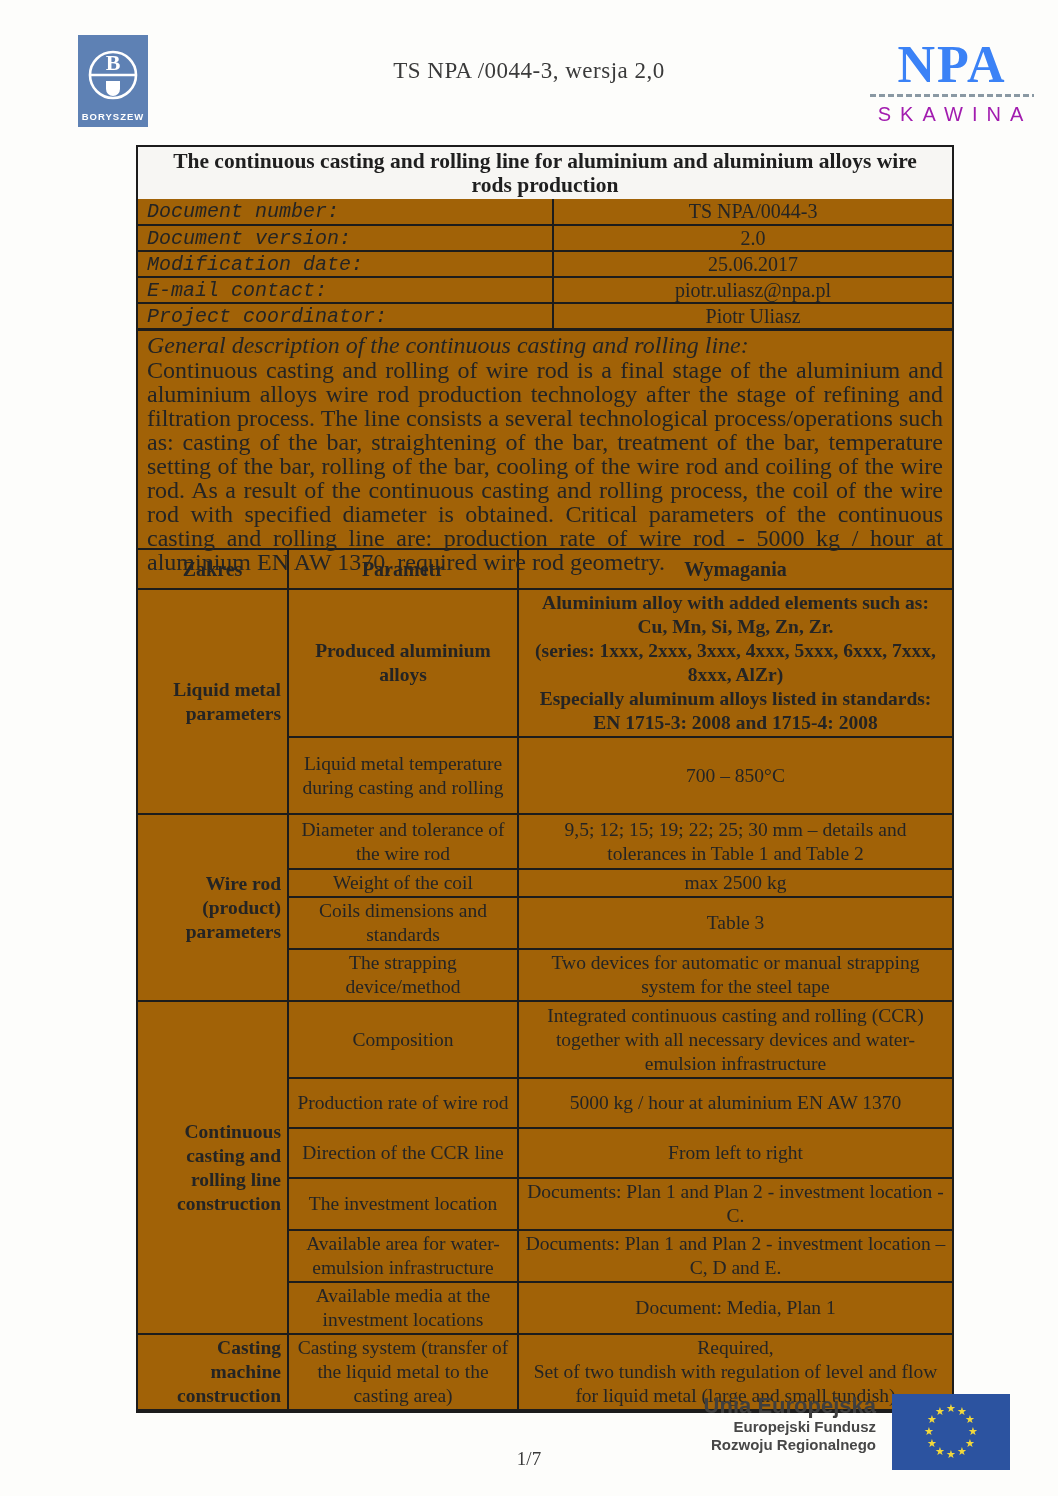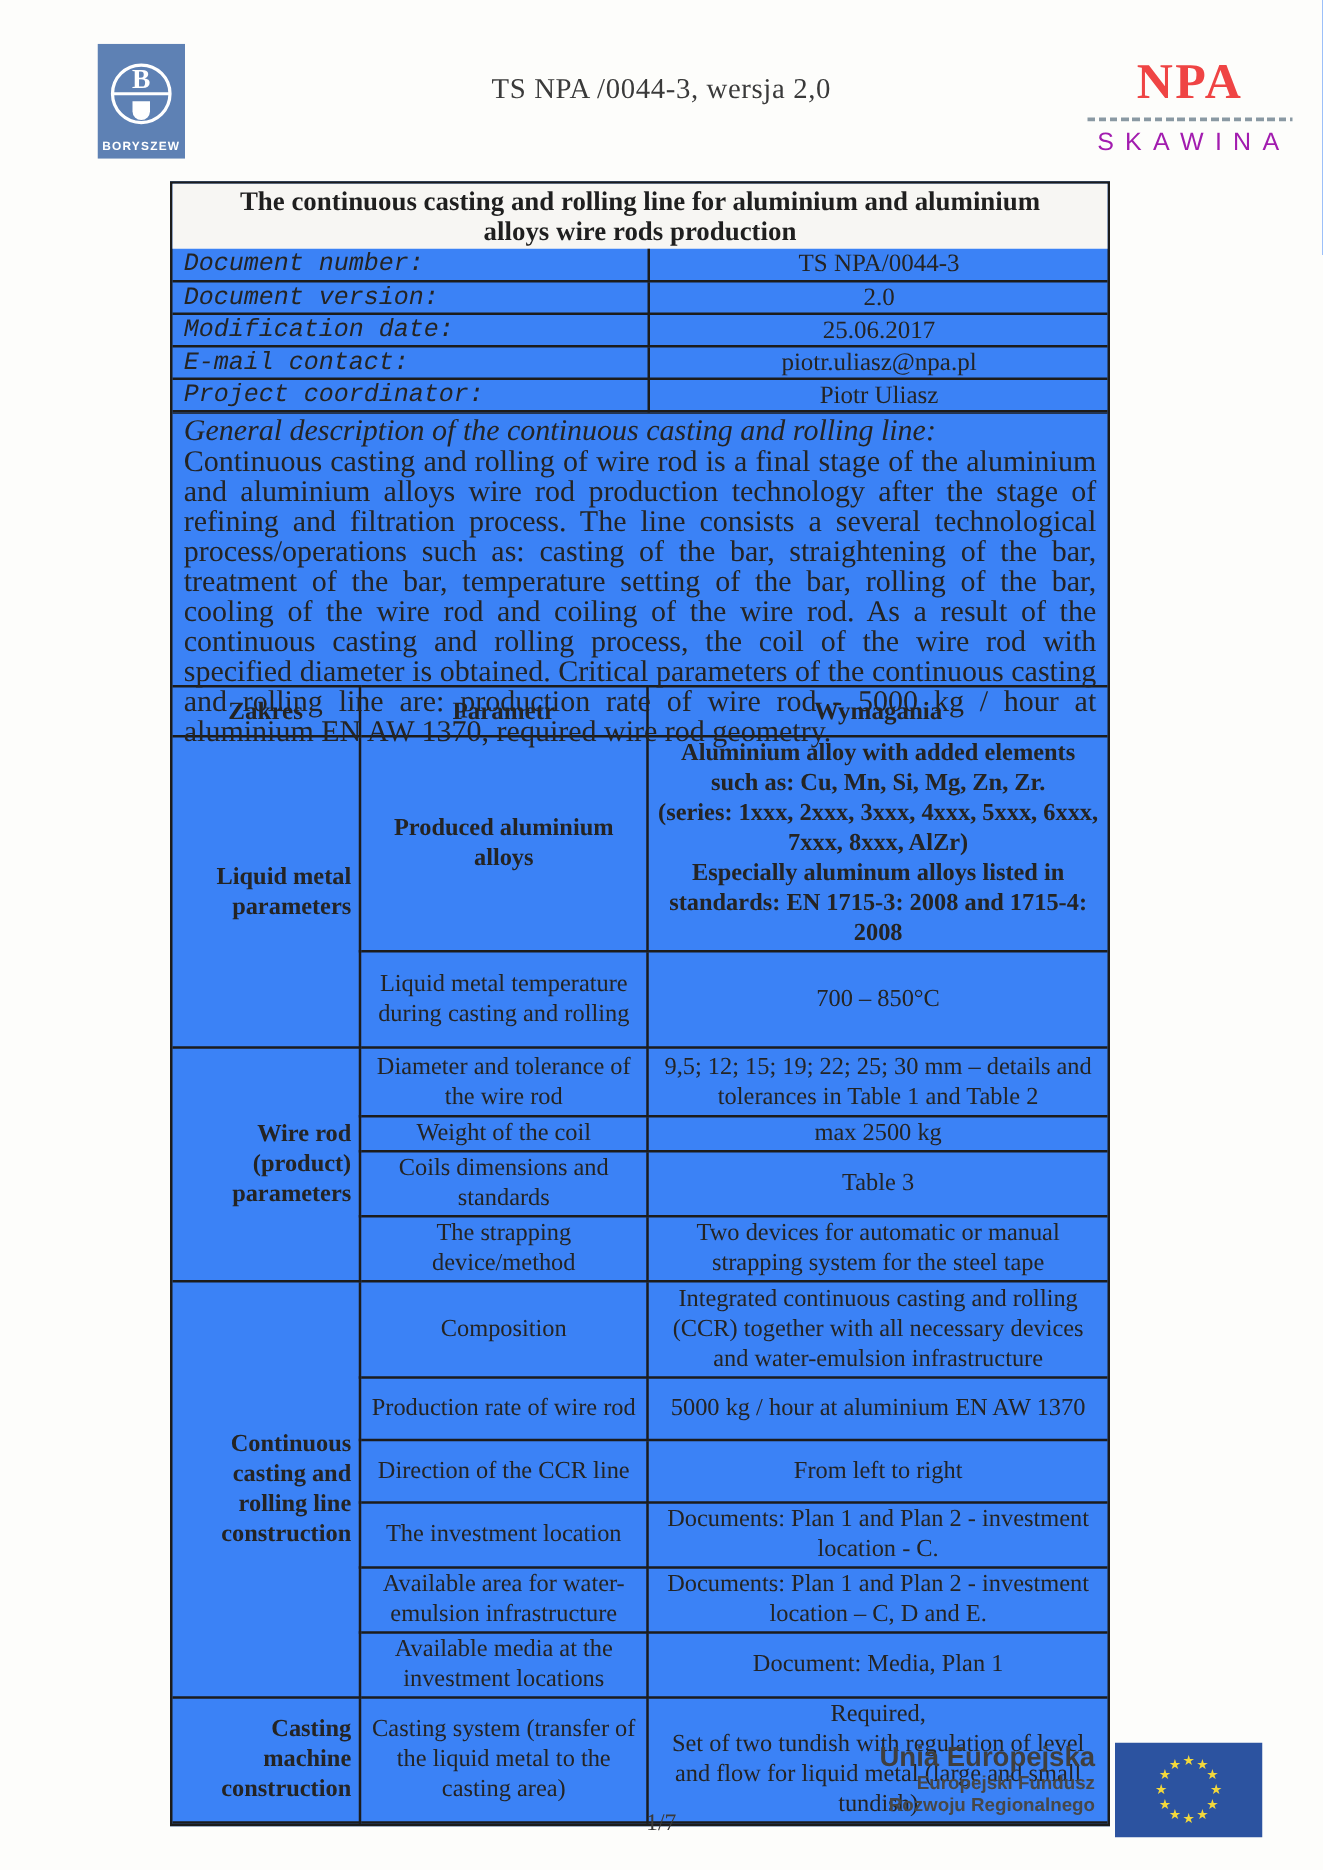--- a/index.html
+++ b/index.html
@@ -14,35 +14,35 @@
 
   
   .hdr-ref {
     position:absolute; top:58px; left:0; width:100%;
     text-align:center; font-size:23px; letter-spacing:.5px; color:#3a3a3a;
   }
   .boryszew { position:absolute; top:35px; left:78px; width:70px; height:92px; }
   .npa { position:absolute; top:40px; left:862px; width:180px; text-align:center; }
   .npa-acronym {
     font-family:"Liberation Serif","DejaVu Serif",serif;
-    font-weight:bold; font-size:40px; line-height:50px; color:#ef4444; letter-spacing:2px;
+    font-weight:bold; font-size:52px; line-height:50px; color:#3b82f6; letter-spacing:2px;
   }
   .npa-tagline {
     height:3px; margin:4px 8px 6px 8px;
     background:repeating-linear-gradient(90deg,#8a99a3 0 6px,transparent 6px 9px);
   }
   .npa-city {
     font-family:"Liberation Sans","DejaVu Sans",sans-serif;
     font-weight:normal; font-size:20px; letter-spacing:9px; color:#a21caf; padding-left:6px;
   }
 
   
   .doc {
-    position:absolute; top:145px; left:136px; width:752px;
-    border:2.5px solid #1c1c1c; background:#3b82f6;
+    position:absolute; top:145px; left:136px; width:818px;
+    border:2.5px solid #1c1c1c; background:#a16207;
   }
   .doc-title {
     min-height:49px; padding:2px 26px;
     background:#f7f6f3;
     font-weight:bold; font-size:21.5px; line-height:24px; text-align:center; color:#1f1f1f;
   }
   table { border-collapse:collapse; width:100%; }
   .meta-table td {
     border:2px solid #1c1c1c; height:26px;
     font-size:20px; padding:0 4px;

